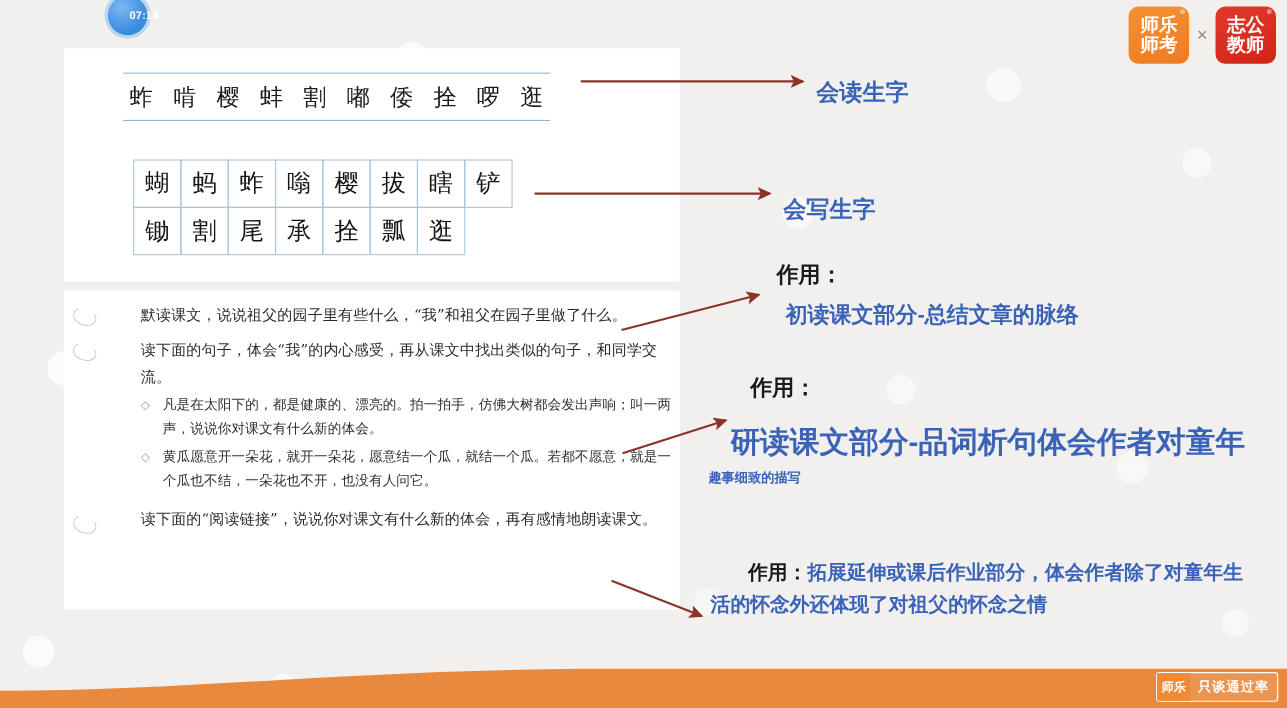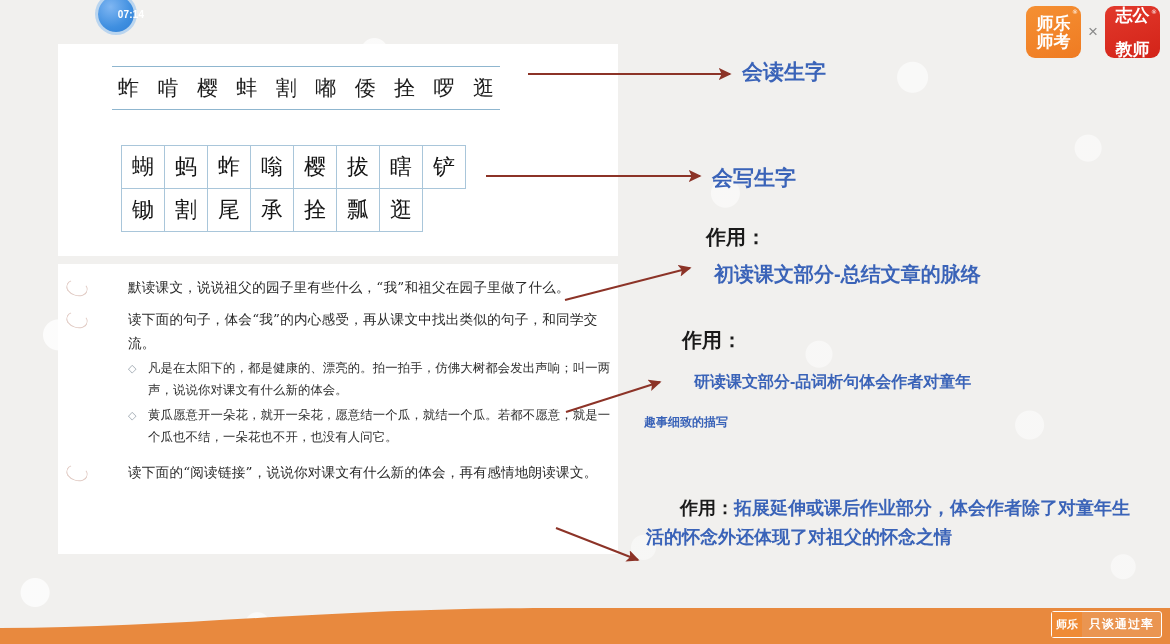--- a/index.html
+++ b/index.html
@@ -87,44 +87,44 @@
   }
   .sub-text{
     flex:1;font-family:"DejaVu Serif","Liberation Serif",serif;
     font-size:12.4px;line-height:1.78;color:#2f2f2f;letter-spacing:.1px;
   }
 
   
   #arrow-layer{position:absolute;left:0;top:0;width:1170px;height:644px;z-index:4;pointer-events:none;}
 
   
-  .anno{position:absolute;z-index:5;white-space:nowrap;}
+  .anno{position:absolute;z-index:5;white-space:nowrap;margin-top:12px;}
   .anno-blue{color:#3a63b8;font-weight:bold;}
   .anno-black{color:#1a1a1a;font-weight:bold;}
   #anno-read{left:742px;top:58px;font-size:21px;}
   #anno-write{left:712px;top:164px;font-size:21px;}
   #anno-role1{left:706px;top:224px;font-size:20px;}
   #anno-line1{left:714px;top:261px;font-size:20px;}
   #anno-role2{left:682px;top:327px;font-size:20px;}
-  #anno-line2a{left:694px;top:372px;font-size:16px;}
+  #anno-line2a{left:664px;top:372px;font-size:27px;}
   #anno-line2b{left:644px;top:414px;font-size:12px;}
   #anno-block3{left:646px;top:494px;font-size:18px;line-height:1.62;white-space:normal;width:500px;}
   #anno-block3 .lead{color:#1a1a1a;font-weight:bold;margin-left:34px;}
   #anno-block3 .body{color:#3a63b8;font-weight:bold;}
 
   
   #logo{position:absolute;right:10px;top:6px;display:flex;align-items:center;gap:7px;z-index:6;}
   .logo-box{
     width:55px;height:52px;border-radius:9px;
     display:flex;flex-direction:column;align-items:center;justify-content:center;
     color:#fff;font-weight:bold;font-size:17px;line-height:1.06;position:relative;
     font-family:"DejaVu Sans","Liberation Sans",sans-serif;
   }
   #logo-left{background:linear-gradient(160deg,#f59033 0%,#ef7b22 100%);}
-  #logo-right{background:linear-gradient(160deg,#e2392c 0%,#d32318 100%);justify-content:space-between;}
+  #logo-right{background:linear-gradient(160deg,#e2392c 0%,#d32318 100%);}
   .logo-box .tm{position:absolute;right:3px;top:3px;font-size:6px;font-weight:normal;}
   #logo-x{color:#8a8a8a;font-size:17px;font-weight:normal;}
 
   
   #bottom-banner{
     position:absolute;left:0;bottom:0;width:1170px;height:40px;z-index:5;overflow:hidden;
   }
   #banner-badge{
     position:absolute;right:8px;bottom:6px;height:25px;
     border:1.6px solid #ffffff;border-radius:3px;display:flex;align-items:stretch;z-index:7;
@@ -204,21 +204,21 @@
           <div class="sub-text">凡是在太阳下的，都是健康的、漂亮的。拍一拍手，仿佛大树都会发出声响；叫一两声，说说你对课文有什么新的体会。</div>
         </div>
         <div class="sub-item">
           <div class="sub-bullet">◇</div>
           <div class="sub-text">黄瓜愿意开一朵花，就开一朵花，愿意结一个瓜，就结一个瓜。若都不愿意，就是一个瓜也不结，一朵花也不开，也没有人问它。</div>
         </div>
       </div>
     </div>
   </div>
 
-  <div class="q-item" style="margin-top:6px;">
+  <div class="q-item" style="margin-top:6px;align-items:flex-end;">
     <div class="q-bullet"></div>
     <div class="q-text">读下面的“阅读链接”，说说你对课文有什么新的体会，再有感情地朗读课文。</div>
   </div>
 
 </div>
 
 <svg id="arrow-layer" viewBox="0 0 1170 644">
   <defs>
     <marker id="ah" markerWidth="7" markerHeight="7" refX="5.6" refY="3" orient="auto">
       <path d="M0,0 L6.4,3 L0,6 L1.4,3 z" fill="#8c3327"></path>

